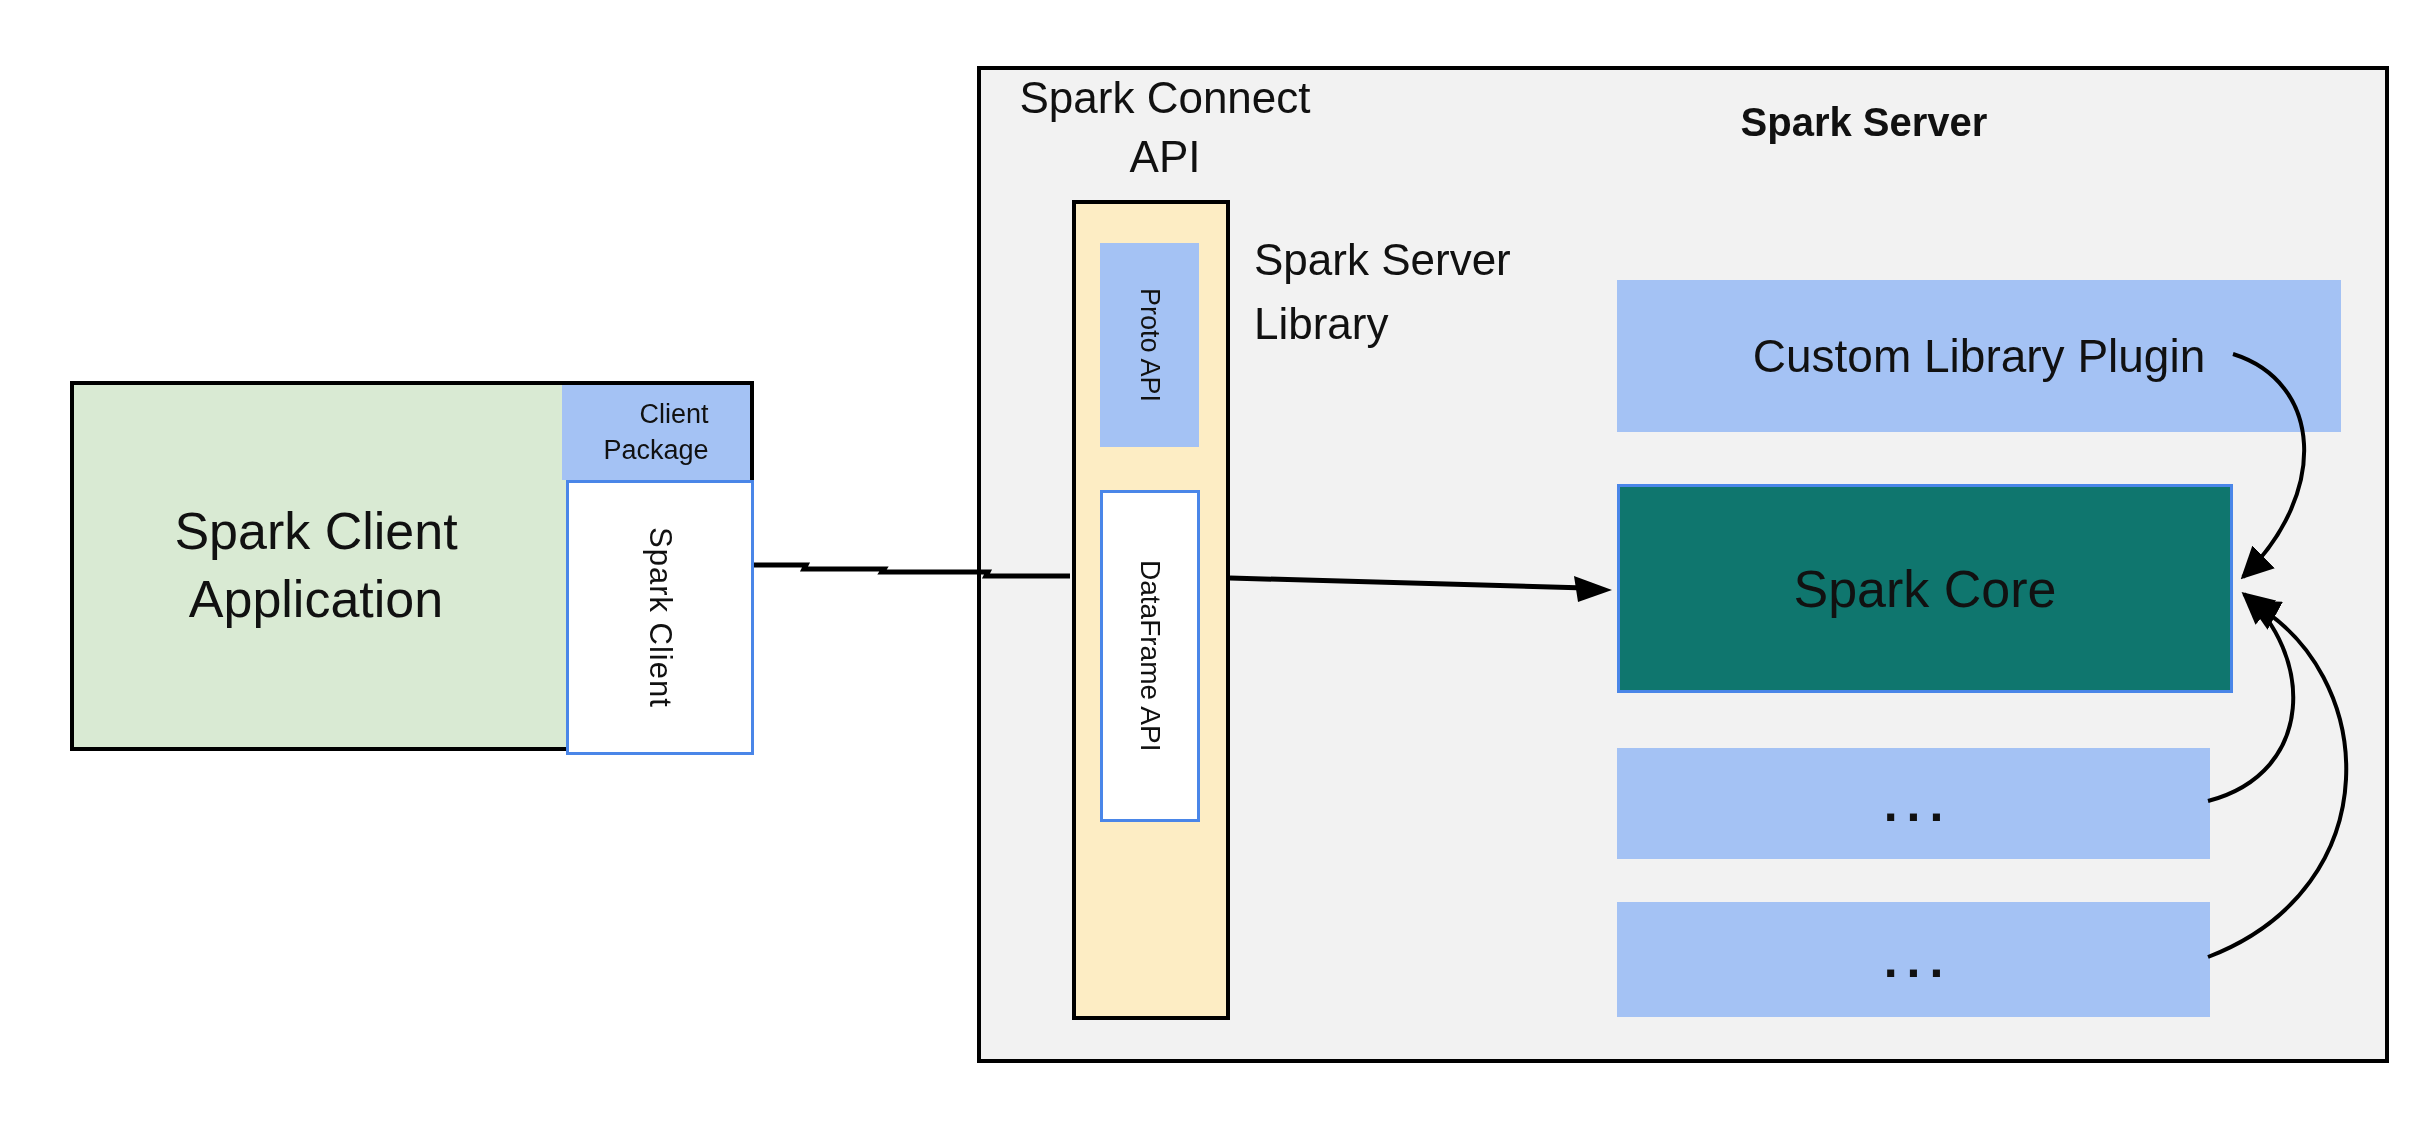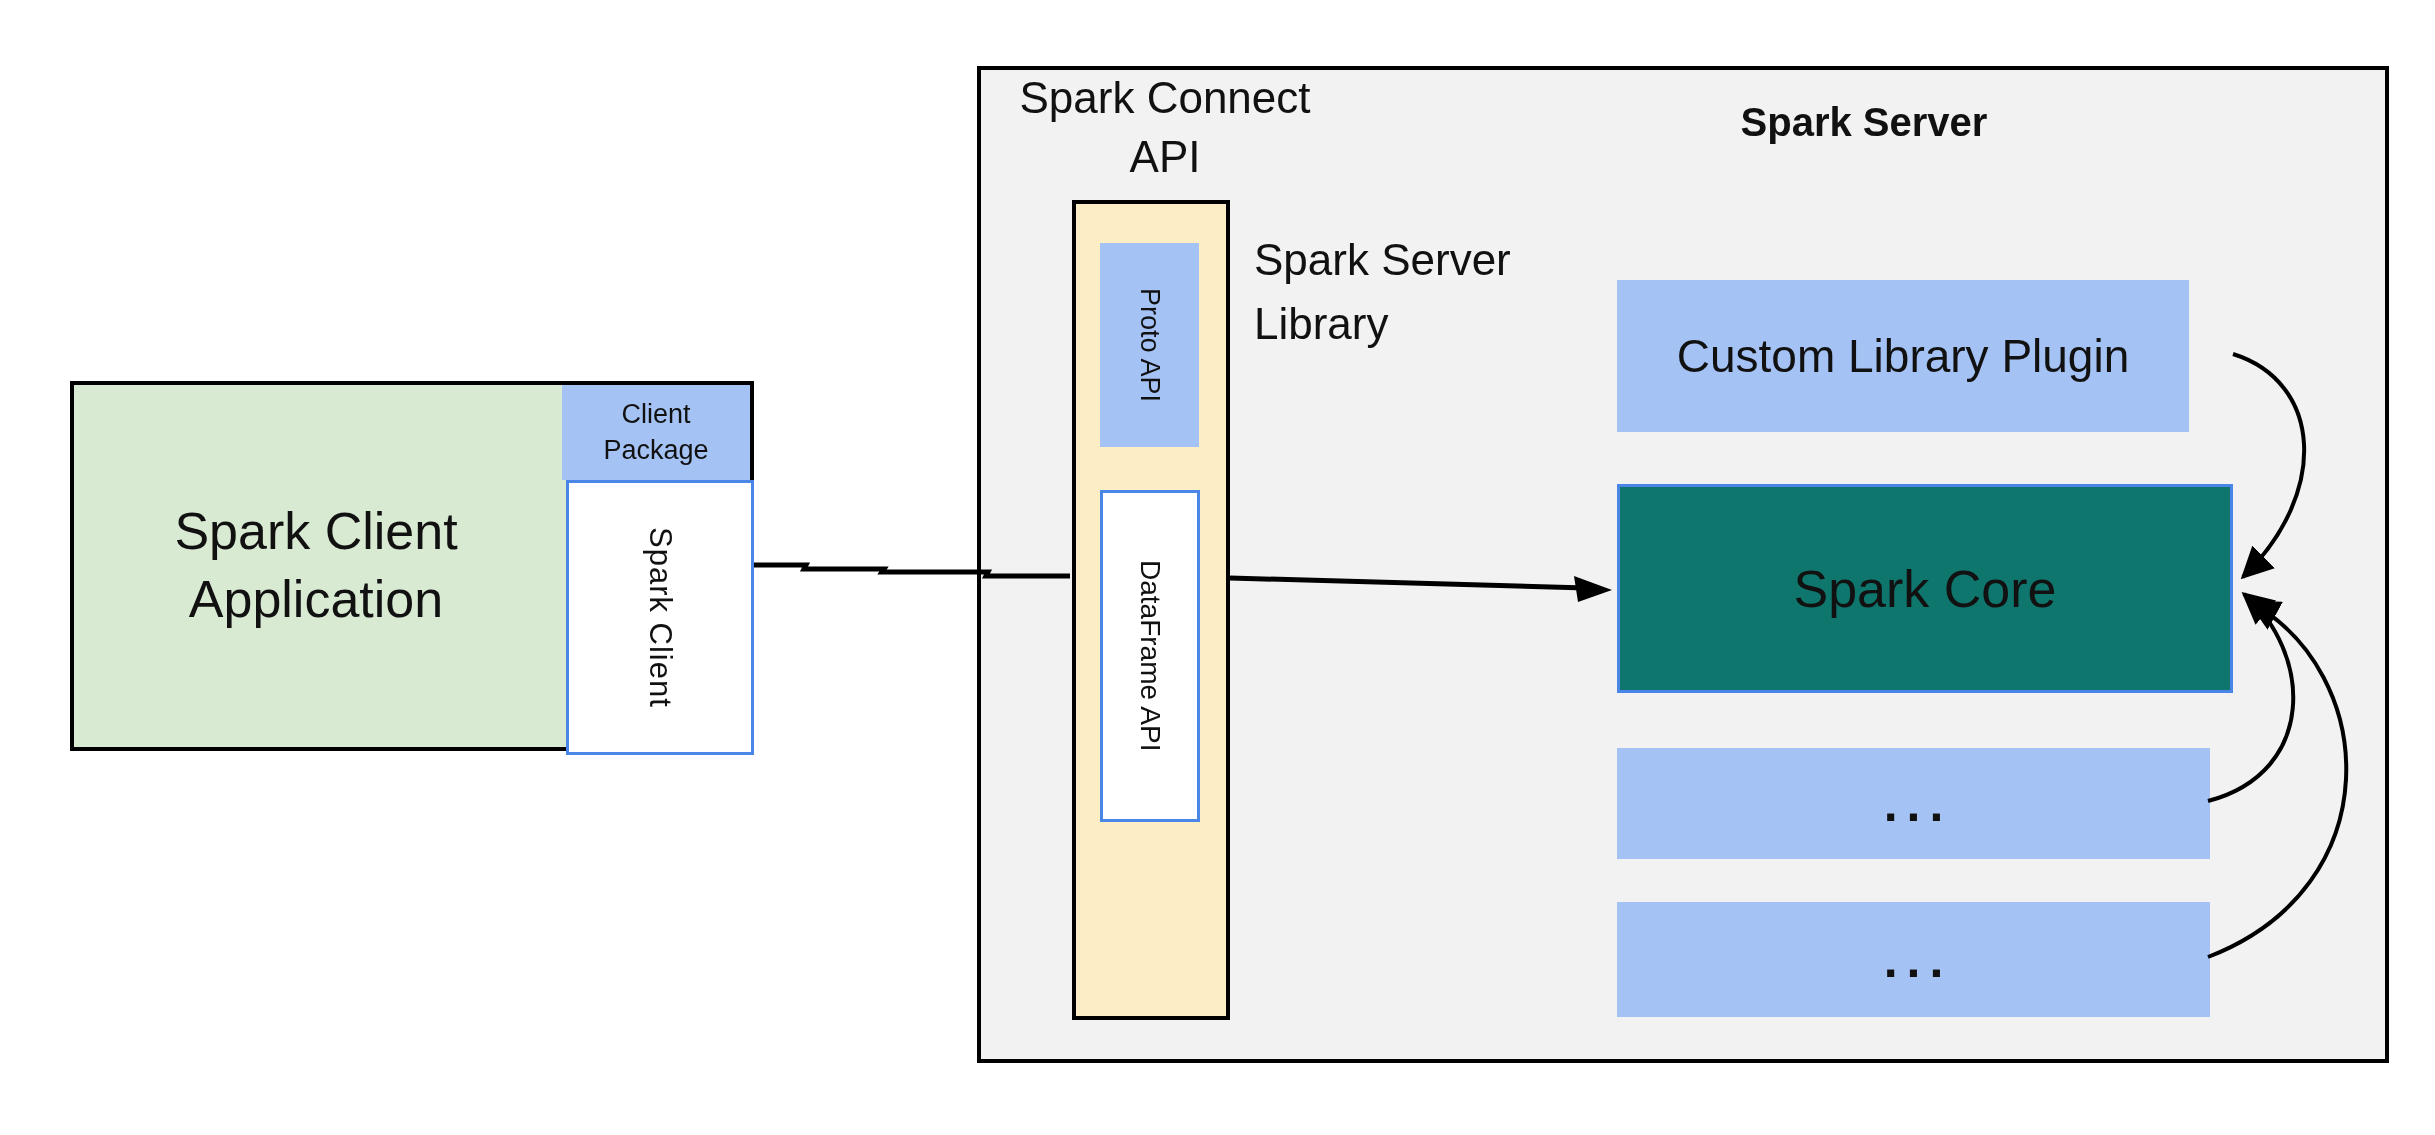--- a/index.html
+++ b/index.html
@@ -10,38 +10,38 @@
   .canvas{position:relative;width:2435px;height:1135px;background:#ffffff;overflow:hidden;
           font-family:"Liberation Sans",sans-serif;color:var(--text);}
   .abs{position:absolute;box-sizing:border-box;}
   .flexc{display:flex;align-items:center;justify-content:center;}
   .prelines{white-space:pre-line;}
 
   
   .green-box{left:70px;top:381px;width:684px;height:370px;background:var(--green-fill);border:4px solid var(--line);}
   .app-label{left:70px;top:381px;width:492px;height:370px;font-size:52px;line-height:1.3;text-align:center;}
   .cp-box{left:562px;top:385px;width:188px;height:95px;background:var(--blue-fill);
-          font-size:27px;line-height:1.3;text-align:center;}
+          font-size:27px;line-height:1.3;text-align:right;}
   .sclient-box{left:566px;top:480px;width:188px;height:275px;background:#fff;border:3px solid var(--blue-border);}
   .vtext{writing-mode:vertical-rl;text-orientation:mixed;}
   .sclient-box .vtext{font-size:31px;letter-spacing:1px;}
 
   
   .gray-box{left:977px;top:66px;width:1412px;height:997px;background:var(--gray-fill);border:4px solid var(--line);}
   .sca-label{left:985px;top:68px;width:360px;font-size:44px;line-height:1.35;text-align:center;}
   .yellow-box{left:1072px;top:200px;width:158px;height:820px;background:var(--yellow-fill);border:4px solid var(--line);}
   .proto-box{left:1100px;top:243px;width:99px;height:204px;background:var(--blue-fill);}
   .proto-box .vtext{font-size:27px;}
   .df-box{left:1100px;top:490px;width:100px;height:332px;background:#fff;border:3px solid var(--blue-border);}
   .df-box .vtext{font-size:28px;}
   .ssl-label{left:1254px;top:228px;width:330px;font-size:44px;line-height:1.45;text-align:left;}
 
   
   .ss-title{left:1664px;top:100px;width:400px;font-size:40px;font-weight:bold;text-align:center;}
-  .clp-box{left:1617px;top:280px;width:572px;height:152px;background:var(--blue-fill);font-size:46px;}
+  .clp-box{left:1617px;top:280px;width:724px;height:152px;background:var(--blue-fill);font-size:46px;}
   .core-box{left:1617px;top:484px;width:616px;height:209px;background:#0f766e;border:3px solid var(--blue-border);font-size:52px;}
   .slot1-box{left:1617px;top:748px;width:593px;height:111px;background:var(--blue-fill);}
   .slot2-box{left:1617px;top:902px;width:593px;height:115px;background:var(--blue-fill);}
   .dots{font-size:50px;font-weight:bold;letter-spacing:9px;padding-left:9px;}
 
   svg.arrows{position:absolute;left:0;top:0;z-index:6;pointer-events:none;}
   svg.arrows .shaft{stroke:var(--line);fill:none;}
   svg.arrows .head{fill:var(--line);stroke:none;}
   .lbl{z-index:4;}
   .box-layer{z-index:2;}

